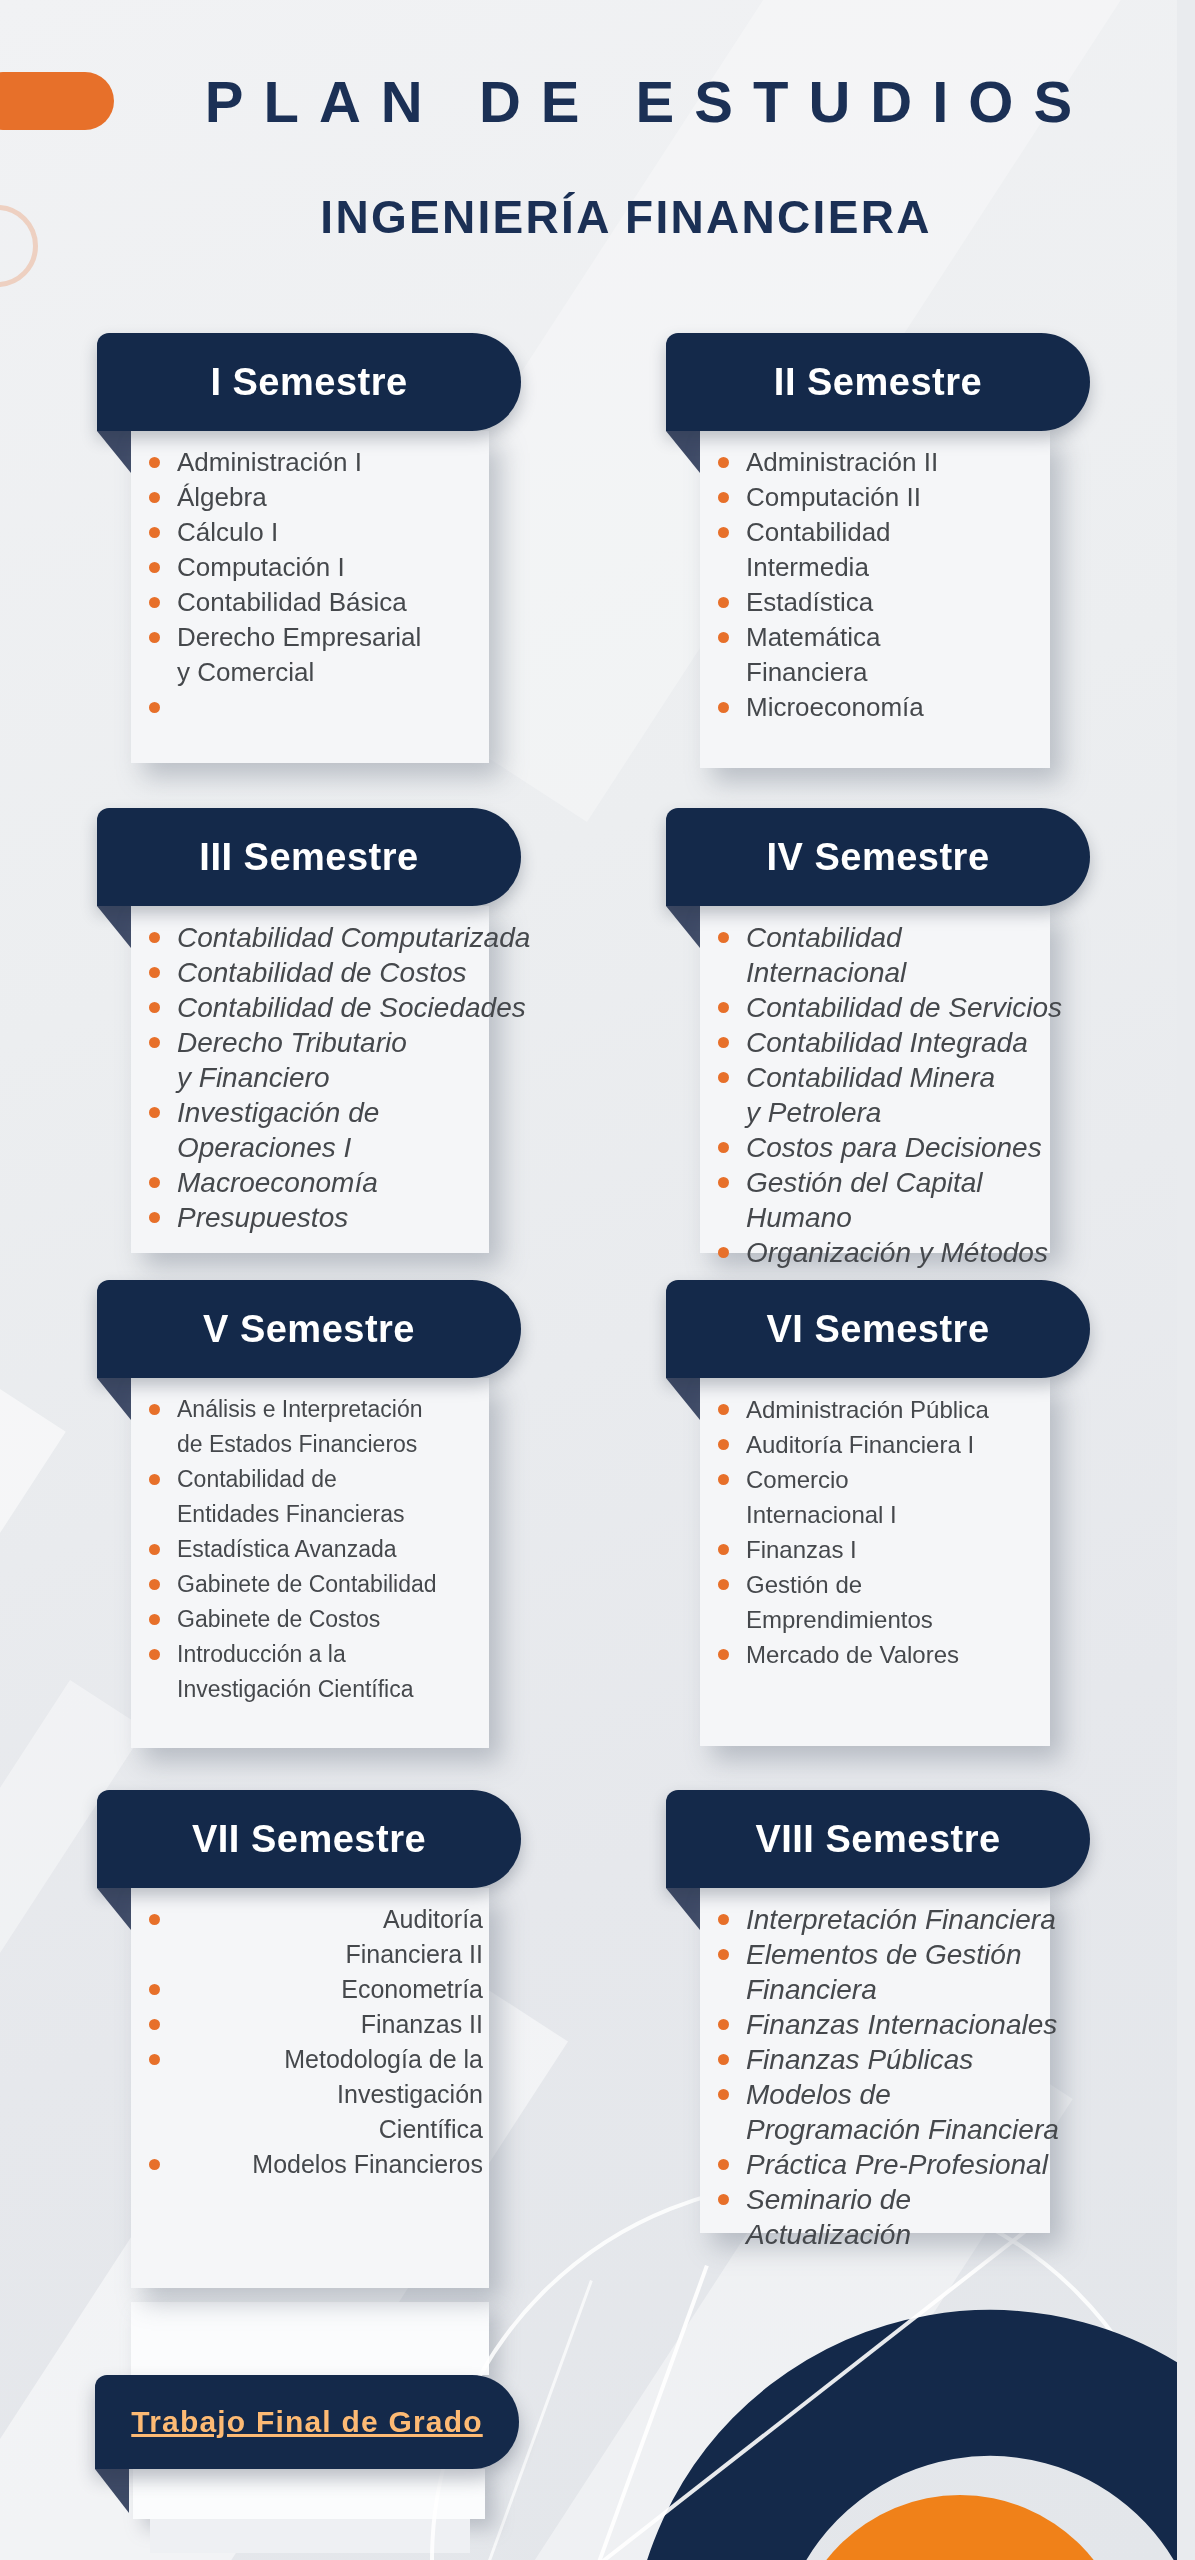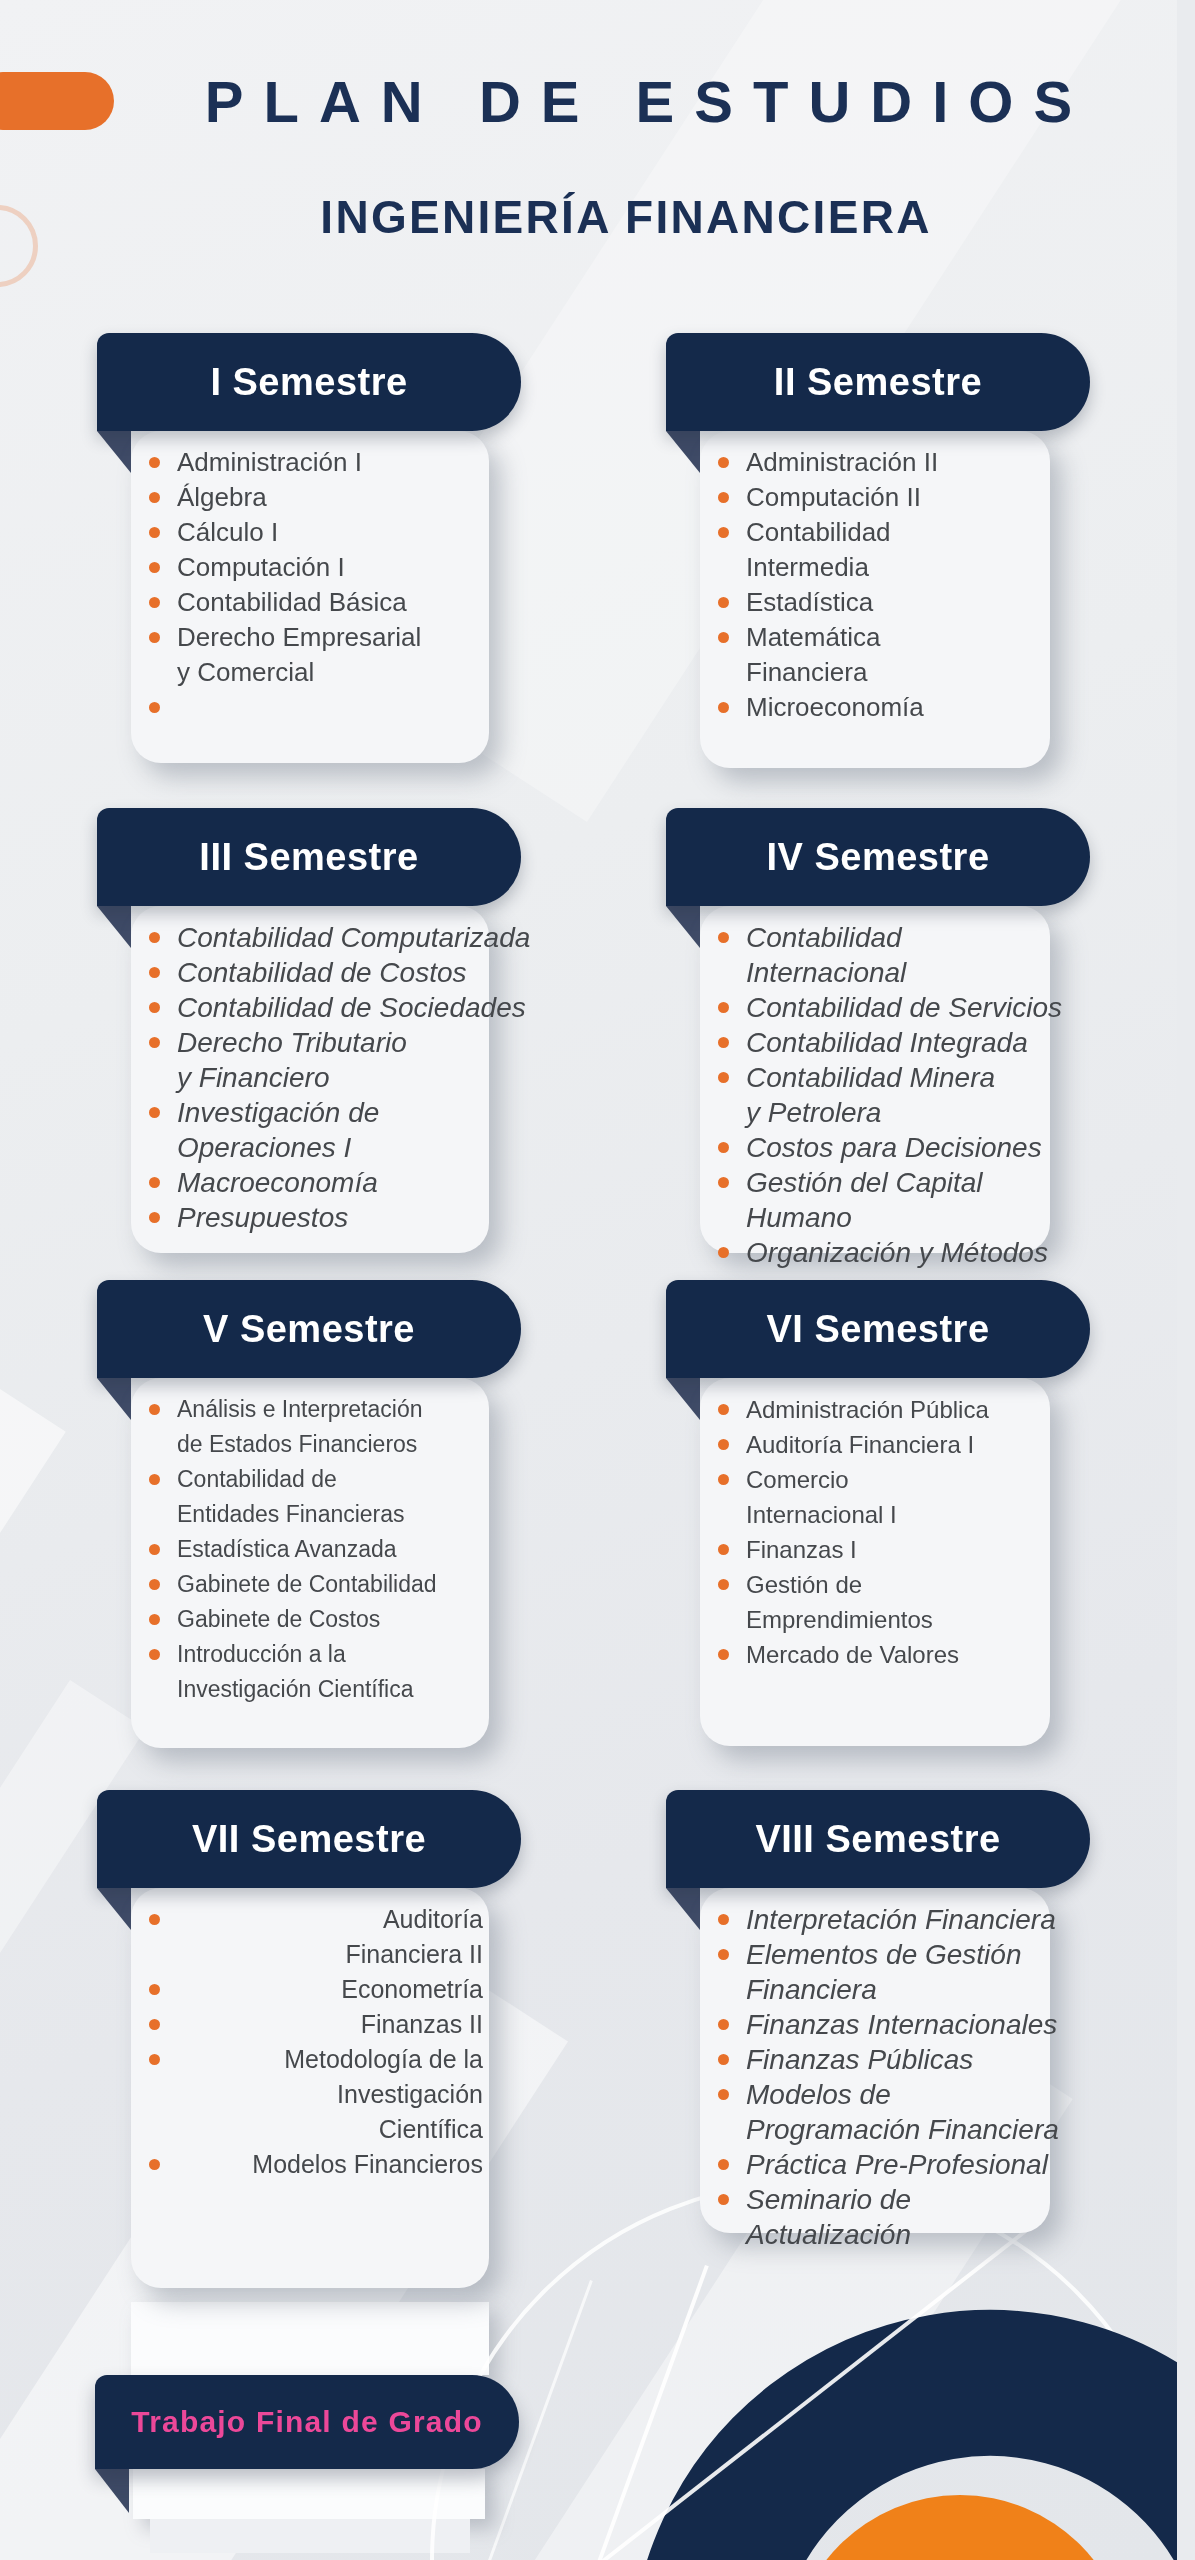--- a/index.html
+++ b/index.html
@@ -48,21 +48,21 @@
   .row1{top:333px;} .row2{top:808px;} .row3{top:1280px;} .row4{top:1790px;}
 
   .card-header{position:absolute;left:0;top:0;width:424px;height:98px;
                background:var(--navy);border-radius:12px 49px 49px 0;
                display:flex;align-items:center;justify-content:center;
                box-shadow:0 8px 16px rgba(40,50,70,.28);z-index:3;}
   .card-header span{color:#fff;font-size:38px;font-weight:800;letter-spacing:.5px;}
   .fold{position:absolute;left:0;top:98px;width:34px;height:42px;background:var(--fold);
         clip-path:polygon(0 0,100% 0,100% 100%);z-index:1;}
   .card-body{position:absolute;top:98px;background:var(--body-bg);
-             box-shadow:12px 14px 24px rgba(125,133,146,.45);z-index:2;border-radius:30px;}
+             box-shadow:12px 14px 24px rgba(125,133,146,.45);z-index:2;}
   .col-left .card-body{left:34px;width:358px;}
   .col-right .card-body{left:34px;width:350px;}
   .c1 .card-body{height:332px;} .c2 .card-body{height:337px;}
   .c3 .card-body{height:347px;} .c4 .card-body{height:347px;}
   .c5 .card-body{height:370px;} .c6 .card-body{height:368px;}
   .c7 .card-body{height:400px;text-align:right;} .c8 .card-body{height:345px;}
 
   ul.course-list{list-style:none;padding:14px 6px 0 6px;}
   ul.course-list li{position:relative;padding-left:40px;color:var(--course-text);}
   ul.course-list .line{line-height:35px;white-space:nowrap;}
@@ -76,21 +76,21 @@
 
   
   .sheet{position:absolute;background:#fbfcfd;box-shadow:10px 10px 18px rgba(125,133,146,.40);}
   .sheet-above{left:131px;top:2302px;width:358px;height:73px;}
   .sheet-below-1{left:133px;top:2469px;width:352px;height:50px;}
   .sheet-below-2{left:150px;top:2519px;width:320px;height:34px;background:#eef0f3;box-shadow:none;}
   .final-banner{position:absolute;left:95px;top:2375px;width:424px;height:94px;
                 background:var(--navy);border-radius:12px 47px 47px 0;
                 display:flex;align-items:center;justify-content:center;
                 box-shadow:0 10px 18px rgba(40,50,70,.30);z-index:3;}
-  .final-banner span{color:#ec4899;font-size:30px;font-weight:700;letter-spacing:.04em;}
+  .final-banner span{color:#fdba74;font-size:30px;font-weight:700;letter-spacing:.04em;text-decoration:underline;}
   .final-fold{position:absolute;left:95px;top:2469px;width:34px;height:44px;background:var(--fold);
               clip-path:polygon(0 0,100% 0,100% 100%);z-index:2;}
 
   
   .ring-wrap{position:absolute;left:600px;top:2280px;width:595px;height:280px;overflow:hidden;}
   .ring-wrap svg{display:block;}
   .ring-outline{position:absolute;left:430px;top:2180px;width:760px;height:760px;border-radius:50%;
                 border:4px solid rgba(255,255,255,.85);pointer-events:none;}
 </style>
 </head>

